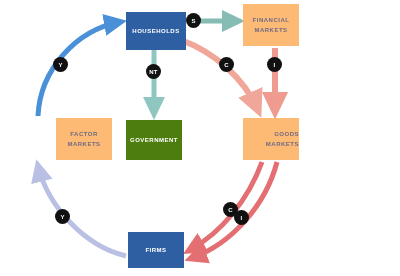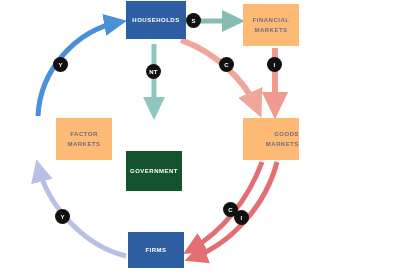--- a/index.html
+++ b/index.html
@@ -34,26 +34,26 @@
   .node .node-label {
     display: block;
     font-variant: small-caps;
     text-transform: lowercase;
     font-weight: bold;
     letter-spacing: 0.5px;
     font-size: 8px;
   }
   .node.blue   { background: #2e5fa3; }
   .node.gray   { background: #fdba74; }
-  .node.purple { background: #14532d; margin-top: 31px; }
+  .node.purple { background: #4d7c0f; }
   .node.blue   .node-label { color: #ffffff; }
   .node.purple .node-label { color: #ffffff; }
   .node.gray   .node-label { color: #6f6a86; }
 
-  #node-households        { left: 126px; top: 1px;   width: 60px; height: 38px; }
+  #node-households        { left: 126px; top: 12px;   width: 60px; height: 38px; }
   #node-financial-markets { left: 243px; top: 4px;   width: 56px; height: 42px; }
   #node-factor-markets    { left: 10px;  top: 118px; width: 56px; height: 42px; margin-left: 46px; }
   #node-government        { left: 126px; top: 120px; width: 56px; height: 40px; }
   #node-goods-markets     { left: 243px; top: 118px; width: 56px; height: 42px; text-align: right; }
   #node-firms             { left: 128px; top: 232px; width: 56px; height: 36px; }
 
   .badge {
     position: absolute;
     width: 15px;
     height: 15px;

